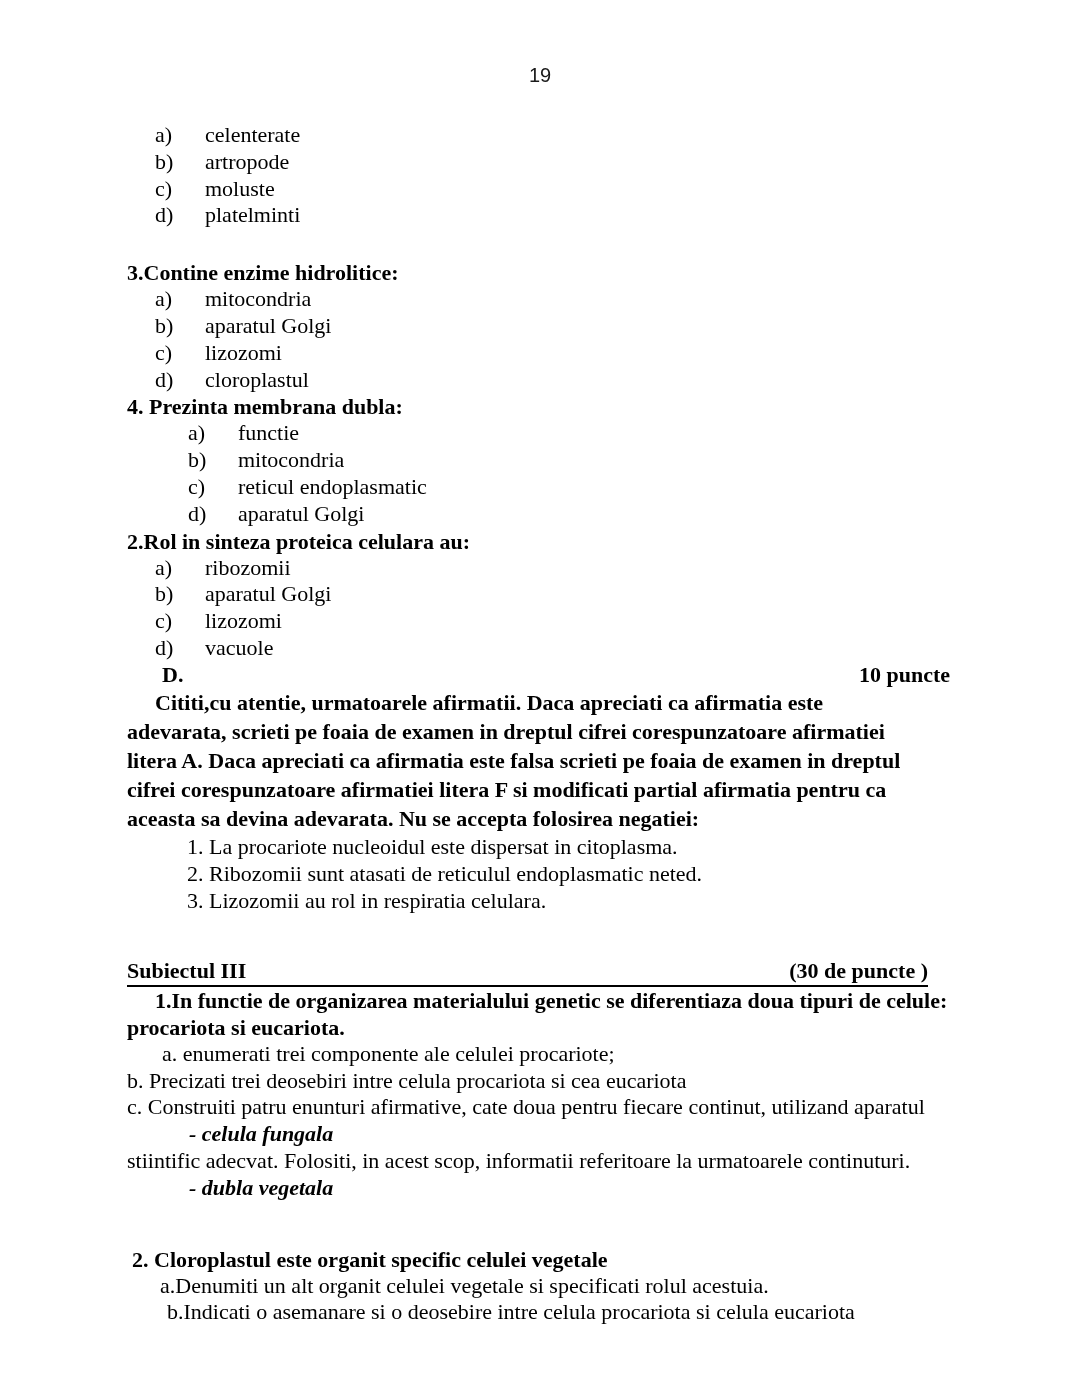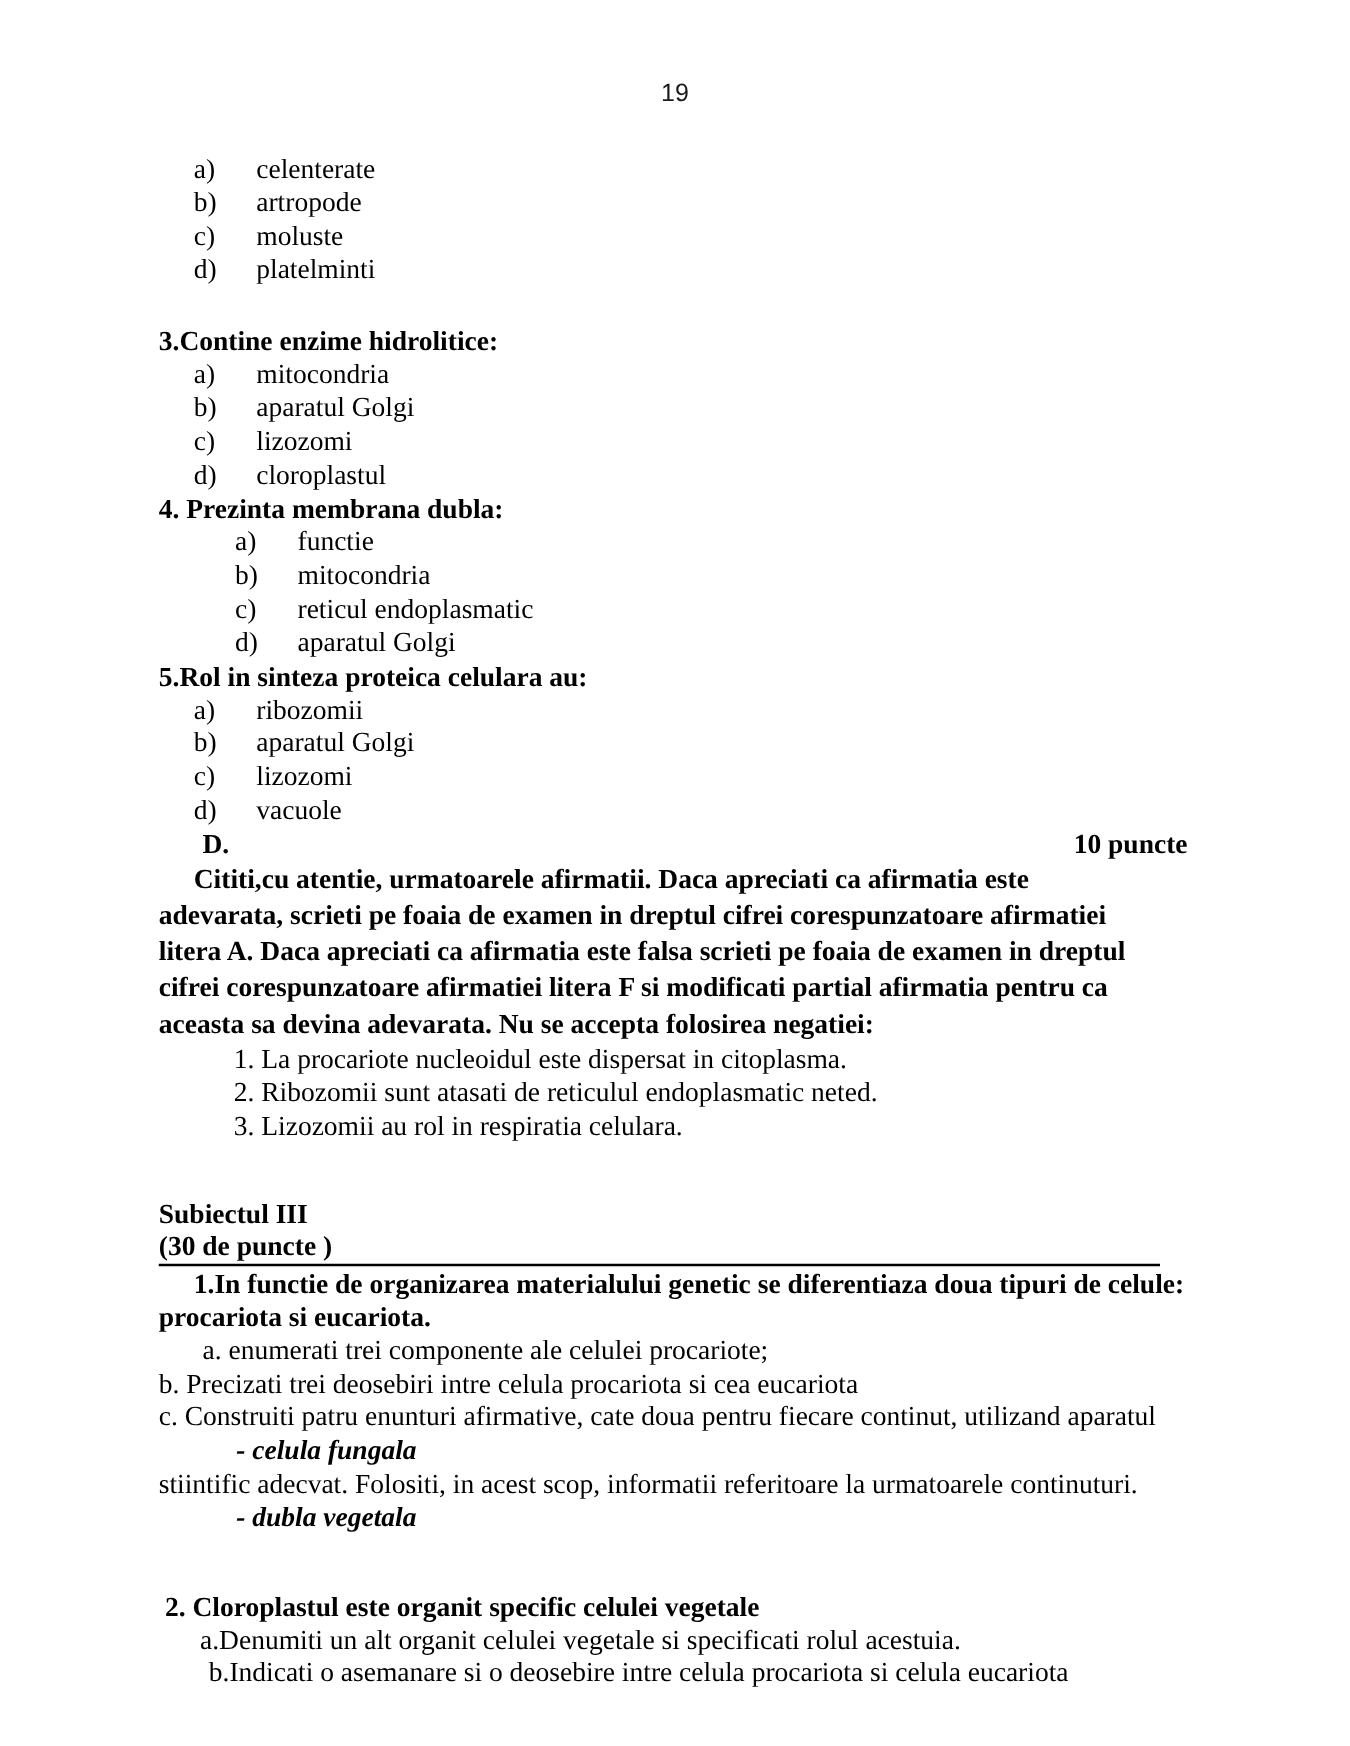--- a/index.html
+++ b/index.html
@@ -56,21 +56,20 @@
   .spacer-lg { height: 44px; }
 
   .heading-row {
     display: flex;
     justify-content: space-between;
     align-items: baseline;
     border-bottom: 2px solid #000;
     padding-bottom: 1px;
     width: 801px;
     margin-left: 0px;
-    flex-direction: column;
   }
   .heading-row .left  { font-weight: bold; font-size: 22px; }
   .heading-row .right { font-weight: bold; font-size: 22px; }
 
   .points-row {
     display: flex;
     justify-content: space-between;
     align-items: baseline;
     padding-left: 35px;
     width: 788px;
@@ -153,21 +152,21 @@
         <span class="marker">c)</span>
         <span class="text">reticul endoplasmatic</span>
       </div>
       <div class="ln opt-row opt2">
         <span class="marker">d)</span>
         <span class="text">aparatul Golgi</span>
       </div>
     </div>
 
     <div>
-      <div class="ln q-heading">5.Rol in sinteza proteica celulara au:</div>
+      <div class="ln q-heading">2.Rol in sinteza proteica celulara au:</div>
       <div class="ln opt-row opt">
         <span class="marker">a)</span>
         <span class="text">ribozomii</span>
       </div>
       <div class="ln opt-row opt">
         <span class="marker">b)</span>
         <span class="text">aparatul Golgi</span>
       </div>
       <div class="ln opt-row opt">
         <span class="marker">c)</span>

